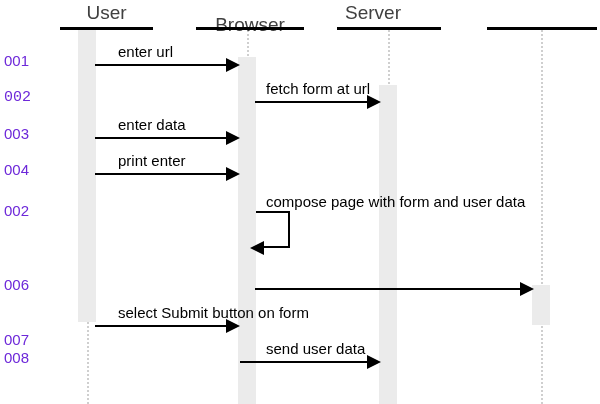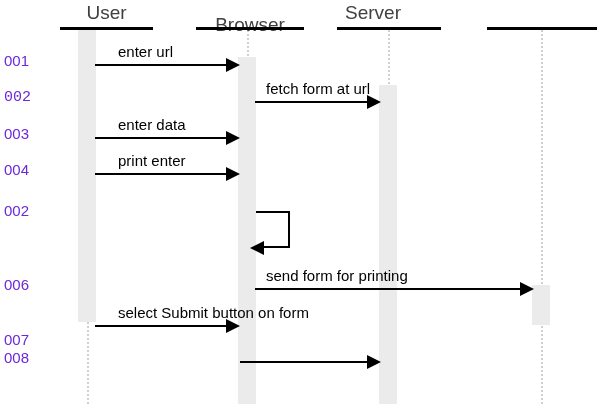--- a/index.html
+++ b/index.html
@@ -138,32 +138,33 @@
   <div class="msg-label" style="left:118px; top:116px;">enter data</div>
   <div class="arrow-shaft" style="left:95px; top:137px; width:131px;"></div>
   <div class="arrow-head right" style="left:226px; top:131px;"></div>
 
   <div class="step-number" style="left:4px; top:161px;">004</div>
   <div class="msg-label" style="left:118px; top:152px;">print enter</div>
   <div class="arrow-shaft" style="left:95px; top:173px; width:131px;"></div>
   <div class="arrow-head right" style="left:226px; top:167px;"></div>
 
   <div class="step-number" style="left:4px; top:202px;">002</div>
+  <div class="msg-label" style="left:266px; top:193px;">compose page with form and user data</div>
   <div class="selfcall-top" style="left:256px; top:211px; width:34px;"></div>
   <div class="selfcall-side" style="left:288px; top:211px; height:37px;"></div>
   <div class="selfcall-bottom" style="left:264px; top:246px; width:26px;"></div>
   <div class="arrow-head left" style="left:250px; top:241px;"></div>
 
   <div class="step-number" style="left:4px; top:276px;">006</div>
-  <div class="msg-label" style="left:266px; top:267px;">send form for printing</div>
   <div class="arrow-shaft" style="left:255px; top:288px; width:265px;"></div>
   <div class="arrow-head right" style="left:520px; top:282px;"></div>
 
   <div class="step-number" style="left:4px; top:331px;">007</div>
   <div class="msg-label" style="left:118px; top:304px;">select Submit button on form</div>
   <div class="arrow-shaft" style="left:95px; top:325px; width:131px;"></div>
   <div class="arrow-head right" style="left:226px; top:319px;"></div>
 
   <div class="step-number" style="left:4px; top:349px;">008</div>
+  <div class="msg-label" style="left:266px; top:340px;">send user data</div>
   <div class="arrow-shaft" style="left:240px; top:361px; width:127px;"></div>
   <div class="arrow-head right" style="left:367px; top:355px;"></div>
 
 </div>
 
 </body></html>

